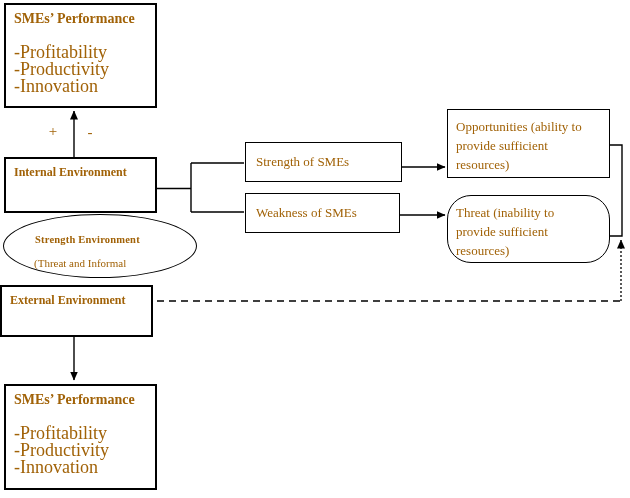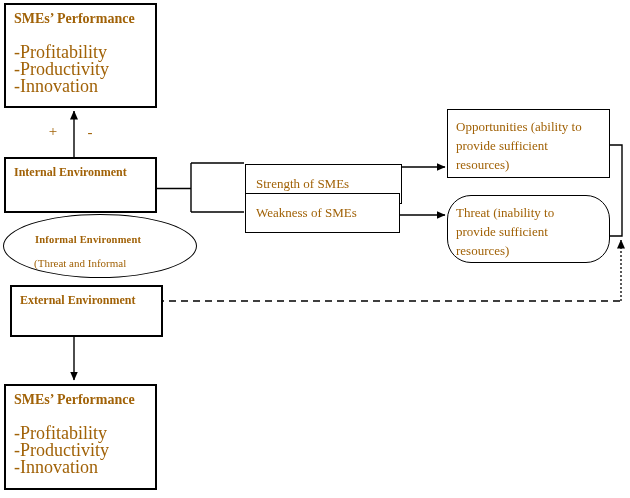--- a/index.html
+++ b/index.html
@@ -11,29 +11,29 @@
     color:#a16207;
     overflow:hidden;
   }
   .box{position:absolute;background:#fff;box-sizing:border-box;}
   .box.thick{border:2px solid #000;}
   .box.thin{border:1.5px solid #000;}
 
   
   #perf-top   {left:4px;  top:3px;   width:153px; height:105px; padding:5px 6px 0 8px;}
   #internal   {left:4px;  top:157px; width:153px; height:56px;  padding:4px 6px 0 8px;}
-  #external   {left:10px;  top:285px; width:153px; height:52px;  padding:4px 6px 0 8px;}
+  #external   {left:0;  top:285px; width:153px; height:52px;  padding:4px 6px 0 8px;}
   #perf-bottom{left:4px;  top:384px; width:153px; height:106px; padding:5px 6px 0 8px;}
 
   .box-title{font-size:14px;font-weight:bold;line-height:18px;margin:0 0 16px 0;}
   .env-label{font-size:12px;font-weight:bold;line-height:18.5px;}
   .item{display:block;font-size:18px;line-height:17px;}
 
   
-  #strength{left:245px; top:142px; width:157px; height:40px; font-size:13px; padding:0 4px 0 10px; display:flex; align-items:center;margin-top:22px;}
+  #strength{left:245px; top:142px; width:157px; height:40px; font-size:13px; padding:0 4px 0 10px; display:flex; align-items:center;}
   #weakness{left:245px; top:193px; width:155px; height:40px; font-size:13px; padding:0 4px 0 10px; display:flex; align-items:center;}
 
   
   #opportunities{left:447px; top:109px; width:163px; height:69px; font-size:13px; line-height:19px; padding:7px 20px 0 8px;}
   #threat       {left:447px; top:195px; width:163px; height:68px; font-size:13px; line-height:19px; padding:7px 20px 0 8px;border-radius:24px;}
 
   
   #op-env{
     position:absolute;left:3px;top:214px;width:194px;height:64px;
     border:1.3px solid #000;border-radius:50%;box-sizing:border-box;background:#fff;
@@ -84,21 +84,21 @@
   </div>
 
   <div class="sign" id="plus">+</div>
   <div class="sign" id="minus">-</div>
 
   <div class="box thick" id="internal">
     <div class="env-label">Internal Environment</div>
   </div>
 
   <div id="op-env">
-    <span class="ell-title">Informal Environment</span>
+    <span class="ell-title">Strength Environment</span>
     <span class="ell-sub">(Threat and Informal</span>
   </div>
 
   <div class="box thick" id="external">
     <div class="env-label">External Environment</div>
   </div>
 
   <div class="box thick" id="perf-bottom">
     <div class="box-title">SMEs’ Performance</div>
     <span class="item">-Profitability</span>

